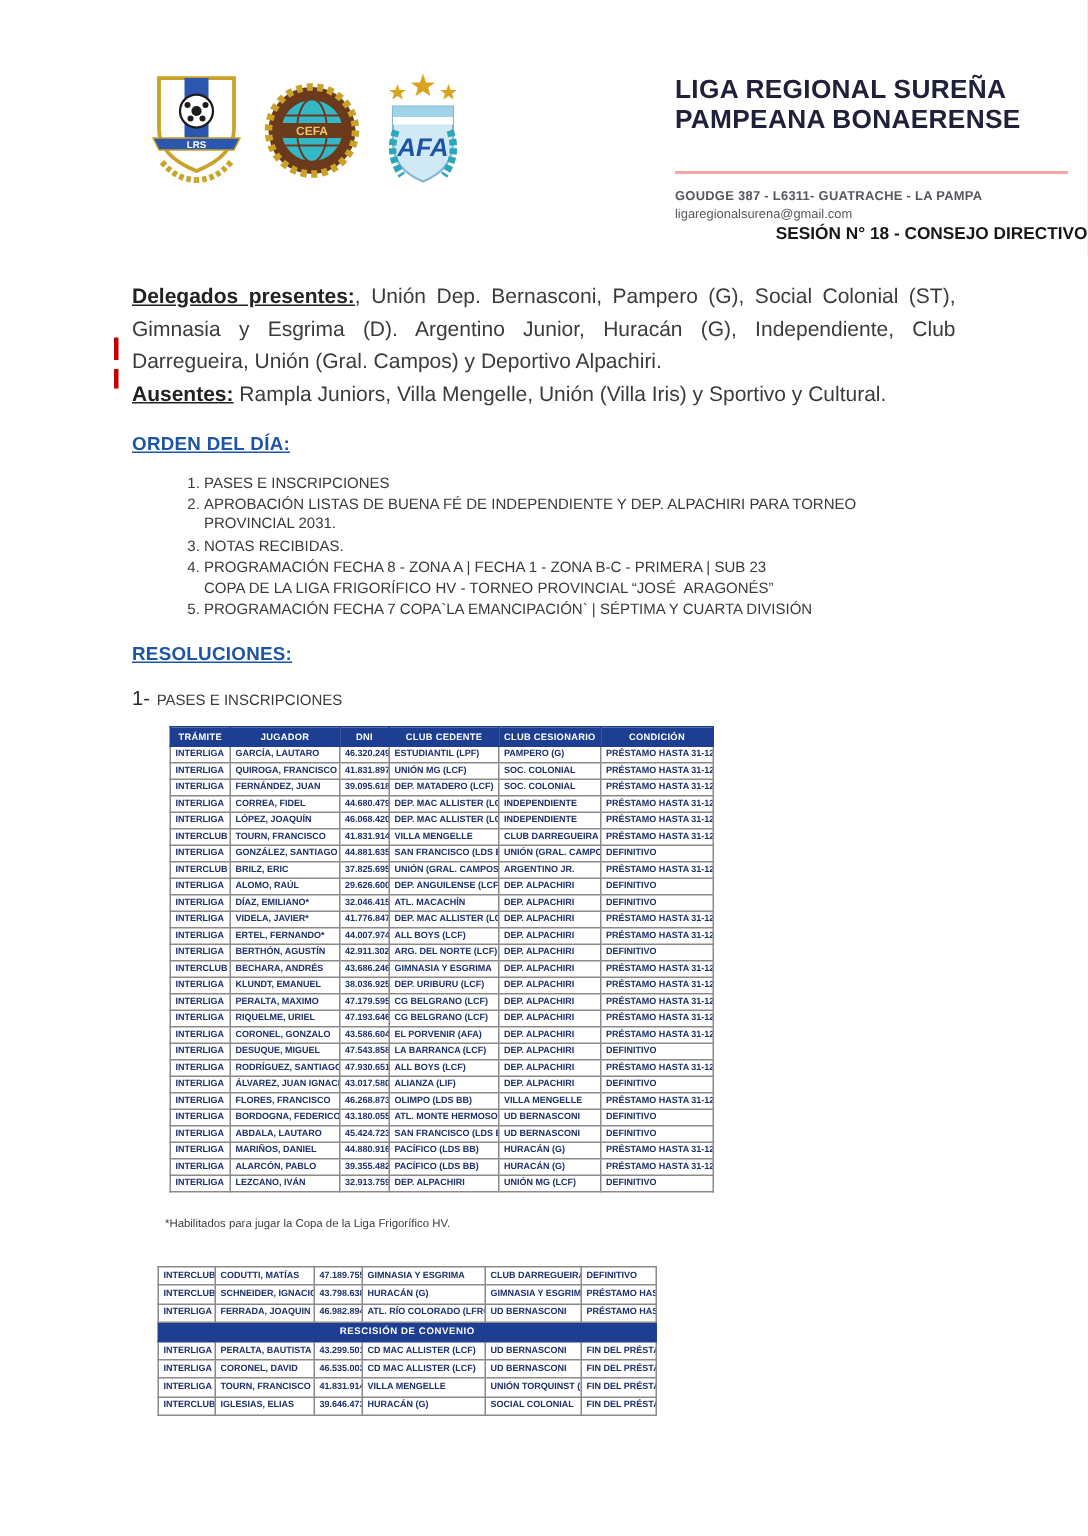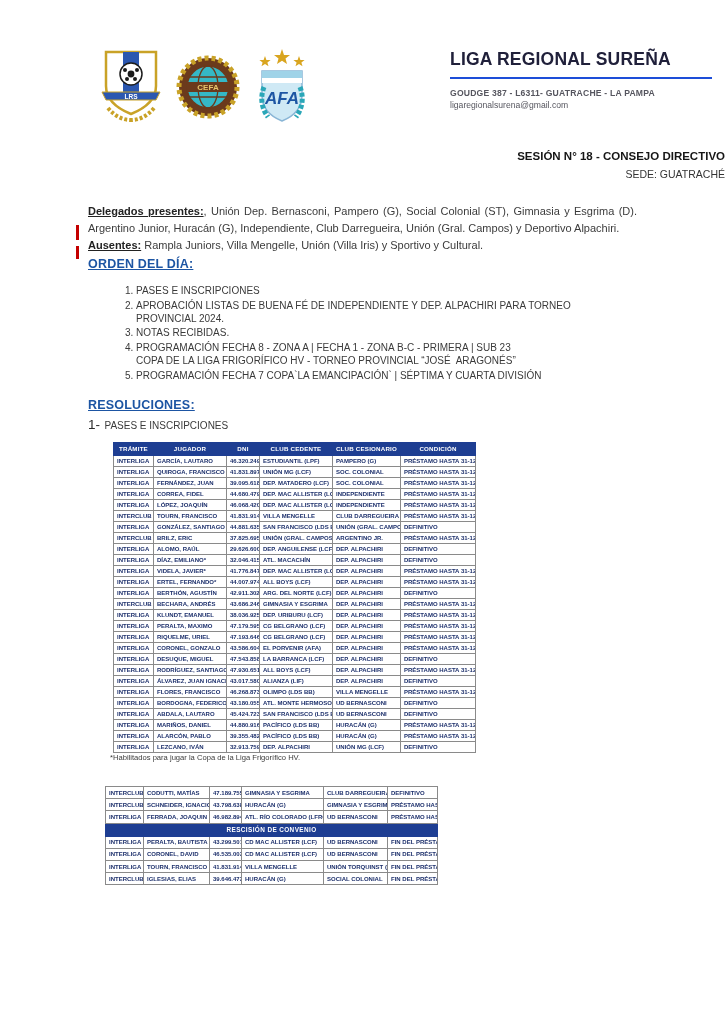--- a/index.html
+++ b/index.html
@@ -5,49 +5,49 @@
   html,body{margin:0;padding:0;background:#e8e8e8;}
   .page{
     position:relative;width:725px;height:1024px;margin:0 auto;background:#ffffff;
     font-family:"Liberation Sans",sans-serif;color:#3b3b3b;overflow:hidden;
   }
   
   .header{position:relative;height:142px;}
   .logos{position:absolute;left:98px;top:46px;display:flex;align-items:center;gap:12px;}
   .org-block{position:absolute;left:450px;top:50px;width:262px;}
   .org-name{font-size:17.5px;font-weight:800;letter-spacing:.2px;color:#20203a;line-height:1.12;
-    border-bottom:2px solid #1d4ed8;padding-bottom:7px;}
+    border-bottom:2px solid #fca5a5;padding-bottom:25px;}
   .org-addr{margin-top:9px;font-size:8.6px;font-weight:700;color:#56565f;letter-spacing:.2px;}
   .org-mail{font-size:8.6px;color:#56565f;margin-top:2px;}
   
   .session{text-align:right;margin-top:6px;line-height:1.55;}
   .session-title{font-size:11.5px;font-weight:800;color:#161616;}
   .session-line{font-size:10.5px;color:#343434;}
   
   .content{margin:0 88px;}
-  .attend{margin-top:21px;font-size:11px;line-height:1.55;}
+  .attend{margin-top:21px;font-size:14px;line-height:1.55;}
   .attend p{margin:0;text-align:justify;}
   .lbl{font-weight:800;text-decoration:underline;color:#222;}
   .rev-mark{position:absolute;left:76px;width:3px;background:#c40000;}
   
-  .blue-head{margin-top:3px;font-size:12.5px;font-weight:800;color:#1d55a3;text-decoration:underline;letter-spacing:.2px;}
+  .blue-head{margin-top:15px;font-size:12.5px;font-weight:800;color:#1d55a3;text-decoration:underline;letter-spacing:.2px;}
   ol.agenda{margin:13px 0 0 0;padding-left:42px;font-size:10px;color:#3a3a3a;line-height:1.34;}
   ol.agenda li{white-space:pre-wrap;margin:0 0 1px 6px;}
-  .res-line{margin-top:3px;}
+  .res-line{margin-top:14px;}
   .res-num{font-size:13.5px;color:#2a2a2a;font-weight:400;}
   .res-txt{font-size:10px;color:#3a3a3a;}
   
   table{border-collapse:collapse;}
   .transfers{margin:9px 0 0 25px;width:362px;table-layout:fixed;}
   .transfers th{background:#1e3e92;color:#fff;font-size:6.2px;font-weight:700;padding:2.5px 2px;
     border:1px solid #1e3e92;text-align:center;letter-spacing:.2px;}
   .transfers td, .extra td{
     border:1px solid #8a8a8a;font-size:6px;font-weight:700;color:#1c2f6b;
     padding:2px 3px;white-space:nowrap;overflow:hidden;}
-  .footnote{margin:0 0 0 22px;font-size:7.6px;color:#3c3c3c;}
+  .footnote{margin:16px 0 0 22px;font-size:7.6px;color:#3c3c3c;}
   .extra{margin:24px 0 0 17px;width:332px;table-layout:fixed;}
   .extra td{padding:2.6px 3px;}
   .band td{background:#1e3e92;color:#fff;text-align:center;font-size:6.4px;font-weight:700;
     border:1px solid #1e3e92;letter-spacing:.4px;padding:2.6px 0;}
   
   .logo{display:block;}
 </style>
 </head>
 <body>
 
@@ -91,46 +91,46 @@
         <rect x="10" y="24" width="40" height="7" fill="#9fd3e8"></rect>
         <rect x="10" y="31" width="40" height="5" fill="#ffffff"></rect>
         <path d="M12 40 Q6 56 16 70" fill="none" stroke="#2aa7b8" stroke-width="5" stroke-dasharray="4 2"></path>
         <path d="M48 40 Q54 56 44 70" fill="none" stroke="#2aa7b8" stroke-width="5" stroke-dasharray="4 2"></path>
         <text x="30" y="57" text-anchor="middle" font-size="17" font-weight="bold" font-style="italic" fill="#1d55a3" font-family="Liberation Sans, sans-serif">AFA</text>
       </svg>
     </div>
     <div class="org-block">
       <div class="org-name">
         <div>LIGA REGIONAL SUREÑA</div>
+        <div>PAMPEANA BONAERENSE</div>
       </div>
       <div class="org-addr">GOUDGE 387 - L6311- GUATRACHE - LA PAMPA</div>
       <div class="org-mail">ligaregionalsurena@gmail.com</div>
     </div>
   </div>
 
   <div class="session">
     <div class="session-title">SESIÓN N° 18 - CONSEJO DIRECTIVO</div>
-    <div class="session-line">SEDE: GUATRACHÉ</div>
   </div>
 
   <div class="rev-mark" style="top:225px;height:15px;"></div>
   <div class="rev-mark" style="top:246px;height:13px;"></div>
 
   <div class="content">
 
     <div class="attend">
       <p><span class="lbl">Delegados presentes:</span><span>, Unión Dep. Bernasconi, Pampero (G), Social Colonial (ST), Gimnasia y Esgrima (D). Argentino Junior, Huracán (G), Independiente, Club Darregueira, Unión (Gral. Campos) y Deportivo Alpachiri.</span></p>
       <p><span class="lbl">Ausentes:</span><span> Rampla Juniors, Villa Mengelle, Unión (Villa Iris) y Sportivo y Cultural.</span></p>
     </div>
 
     <div class="blue-head">ORDEN DEL DÍA:</div>
     <ol class="agenda">
         <li>PASES E INSCRIPCIONES</li>
         <li>APROBACIÓN LISTAS DE BUENA FÉ DE INDEPENDIENTE Y DEP. ALPACHIRI PARA TORNEO
-PROVINCIAL 2024.</li>
+PROVINCIAL 2031.</li>
         <li>NOTAS RECIBIDAS.</li>
         <li>PROGRAMACIÓN FECHA 8 - ZONA A | FECHA 1 - ZONA B-C - PRIMERA | SUB 23
 COPA DE LA LIGA FRIGORÍFICO HV - TORNEO PROVINCIAL “JOSÉ  ARAGONÉS”</li>
         <li>PROGRAMACIÓN FECHA 7 COPA`LA EMANCIPACIÓN` | SÉPTIMA Y CUARTA DIVISIÓN</li>
       </ol>
 
     <div class="blue-head" style="margin-top:16px;text-decoration:underline;">RESOLUCIONES:</div>
     <div class="res-line">
       <span class="res-num">1-</span>
       <span class="res-txt">PASES E INSCRIPCIONES</span>

